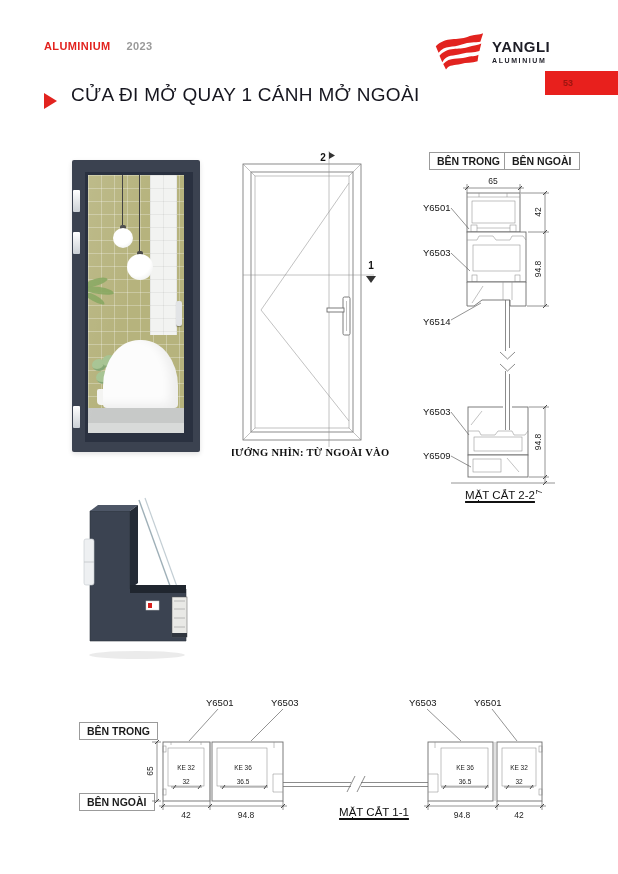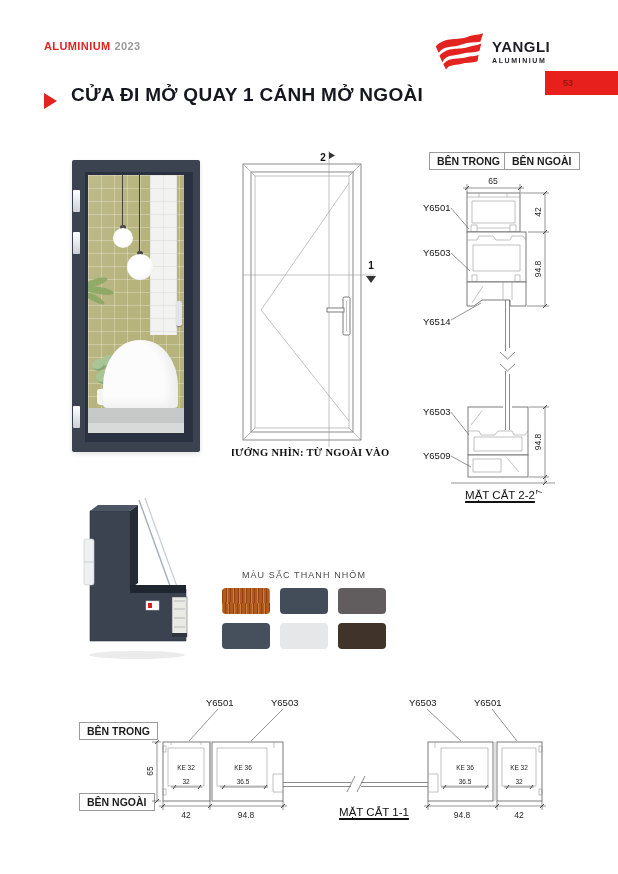--- a/index.html
+++ b/index.html
@@ -3,32 +3,32 @@
 <meta charset="utf-8">
 <style>
   html,body{margin:0;padding:0;background:#ffffff;}
   .page{position:relative;width:618px;height:874px;background:#fff;overflow:hidden;
         font-family:"Liberation Sans","DejaVu Sans",sans-serif;color:#16161f;}
   .abs{position:absolute;}
 
   
   .cat-line{left:44px;top:40px;font-size:11px;font-weight:bold;letter-spacing:.4px;}
   .cat-red{color:#e2231f;}
-  .cat-year{color:#9a9a9a;font-weight:bold;margin-left:4px;}
+  .cat-year{color:#9a9a9a;font-weight:bold;margin-left:16px;}
   .brand{left:433px;top:32px;display:flex;align-items:center;gap:7px;}
   .brand-text{display:flex;flex-direction:column;line-height:1;}
   .brand-name{font-size:15px;font-weight:bold;color:#1d1d26;letter-spacing:.5px;}
   .brand-sub{font-size:7px;font-weight:bold;color:#1d1d26;letter-spacing:1.6px;margin-top:3px;}
   .badge{left:545px;top:39px;width:73px;height:24px;line-height:24px;
          padding-left:18px;box-sizing:border-box;font-size:9px;font-weight:bold;color:#9c1510;}
 
   
   .tri{left:44px;top:93px;width:0;height:0;border-top:8px solid transparent;
        border-bottom:8px solid transparent;border-left:13px solid #e2231f;}
-  .title{left:71px;top:84px;font-size:19px;font-weight:bold;letter-spacing:.3px;white-space:nowrap;}
+  .title{left:71px;top:84px;font-size:19px;font-weight:normal;letter-spacing:.3px;white-space:nowrap;}
 
   
   .door{left:72px;top:160px;width:128px;height:292px;border-radius:2px;box-shadow:0 2px 5px rgba(0,0,0,.12);}
   .door-glass{position:absolute;left:13px;top:12px;width:102px;height:264px;border:3px solid #2a3140;
               box-sizing:content-box;overflow:hidden;}
   .scene{position:absolute;left:0;top:0;width:96px;height:258px;background:#b6b37d;
          background-image:linear-gradient(rgba(255,255,255,.28) 1px,transparent 1px),
                           linear-gradient(90deg,rgba(255,255,255,.28) 1px,transparent 1px);
          background-size:13px 13px;}
   .strip{position:absolute;left:62px;top:0;width:27px;height:160px;background:#f2f3f1;
@@ -297,31 +297,20 @@
     <line x1="92" y1="112" x2="103" y2="112" class="s-th"></line>
     <line x1="92" y1="121" x2="103" y2="121" class="s-th"></line>
     <line x1="92" y1="130" x2="103" y2="130" class="s-th"></line>
     <rect x="90" y="136" width="15" height="4" fill="#30363f"></rect>
     <rect x="64" y="104" width="13" height="9" fill="#fff" stroke="#ccc" stroke-width=".5"></rect>
     <rect x="66" y="106" width="4" height="5" fill="#d7201d"></rect>
     <rect x="2" y="42" width="10" height="46" rx="2" fill="#eef0f2" stroke="#c5c9cd" stroke-width=".6"></rect>
     <line x1="2" y1="65" x2="12" y2="65" stroke="#c0c4c8" stroke-width=".8"></line>
   </svg>
 
-  <div class="abs colors">
-    <div class="colors-title">MÀU SẮC THANH NHÔM</div>
-    <div class="sw-grid">
-      <div class="sw wood" style="background-color: rgb(178, 89, 29);"></div>
-      <div class="sw" style="background-color: rgb(67, 76, 89);"></div>
-      <div class="sw" style="background-color: rgb(97, 92, 93);"></div>
-      <div class="sw" style="background-color: rgb(70, 80, 92);"></div>
-      <div class="sw" style="background-color: rgb(229, 231, 233);"></div>
-      <div class="sw" style="background-color: rgb(64, 51, 42);"></div>
-    </div>
-  </div>
 
   <div class="abs lblbox" style="left:79px;top:722px;">BÊN TRONG</div>
   <div class="abs lblbox" style="left:79px;top:793px;">BÊN NGOÀI</div>
 
   <svg class="abs" style="left:75px;top:690px;" width="480" height="170" viewBox="0 0 480 170">
 
     <g>
       <text x="131" y="16" class="t-lbl">Y6501</text>
       <line x1="143" y1="19" x2="114" y2="51" class="s-dim"></line>
       <text x="196" y="16" class="t-lbl">Y6503</text>

